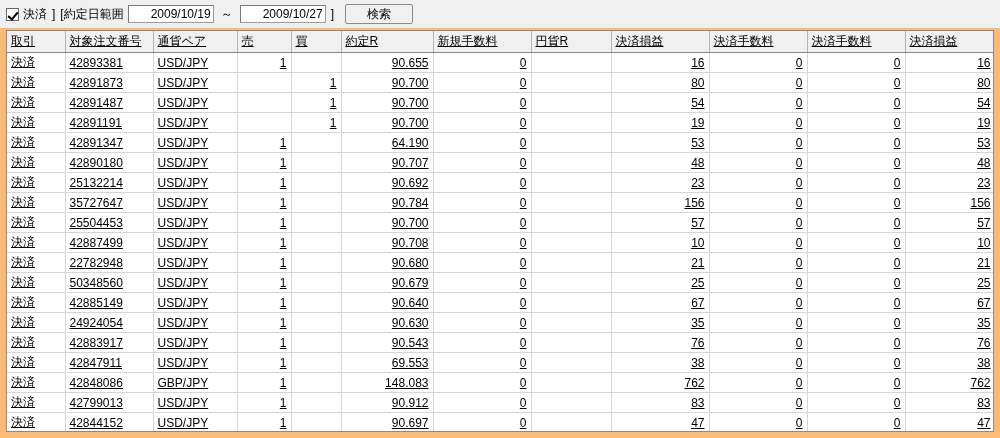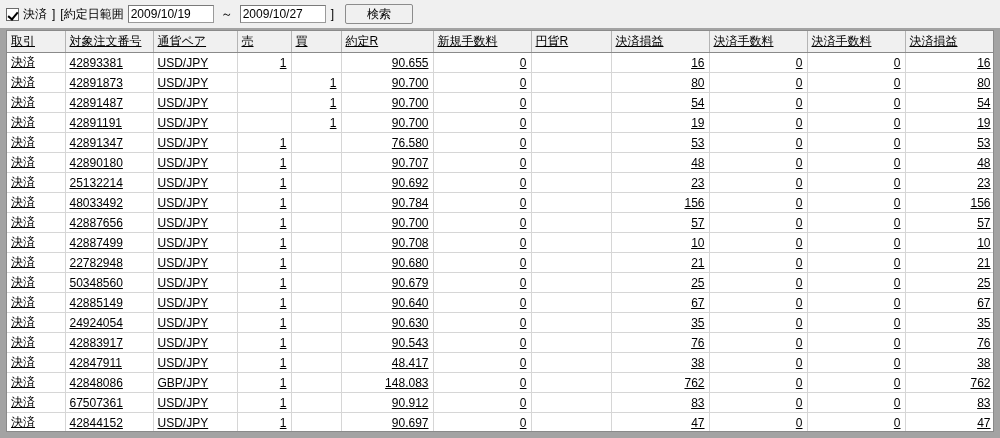--- a/index.html
+++ b/index.html
@@ -11,21 +11,21 @@
     width: 1000px;
     height: 438px;
     font-family: "Liberation Sans", sans-serif;
     font-size: 12px;
     color: #000000;
     overflow: hidden;
   }
   .app {
     width: 1000px;
     height: 438px;
-    background: #a3a3a3;
+    background: #fdba74;
     box-sizing: border-box;
     position: relative;
   }
 
   
   .toolbar {
     height: 28px;
     display: flex;
     align-items: center;
     padding: 0 6px;
@@ -66,21 +66,21 @@
   }
   .date-input {
     width: 86px;
     height: 18px;
     border: 1px solid #9a9a9a;
     border-top-color: #7a7a7a;
     border-left-color: #7a7a7a;
     background: #ffffff;
     font-family: "Liberation Sans", sans-serif;
     font-size: 12px;
-    text-align: left;
+    text-align: right;
     box-sizing: border-box;
     padding: 0 2px;
     line-height: 16px;
   }
   .tilde {
     padding: 0 3px;
     font-size: 12px;
   }
   .search-btn {
     height: 20px;
@@ -246,21 +246,21 @@
             <td class="num">0</td>
             <td class="num">0</td>
             <td class="num">19</td>
           </tr>
           <tr>
             <td class="txt">決済</td>
             <td class="txt">42891347</td>
             <td class="txt">USD/JPY</td>
             <td class="num">1</td>
             <td class="num"></td>
-            <td class="num">76.580</td>
+            <td class="num">64.190</td>
             <td class="num">0</td>
             <td class="num"></td>
             <td class="num">53</td>
             <td class="num">0</td>
             <td class="num">0</td>
             <td class="num">53</td>
           </tr>
           <tr>
             <td class="txt">決済</td>
             <td class="txt">42890180</td>
@@ -284,35 +284,35 @@
             <td class="num">90.692</td>
             <td class="num">0</td>
             <td class="num"></td>
             <td class="num">23</td>
             <td class="num">0</td>
             <td class="num">0</td>
             <td class="num">23</td>
           </tr>
           <tr>
             <td class="txt">決済</td>
-            <td class="txt">48033492</td>
+            <td class="txt">35727647</td>
             <td class="txt">USD/JPY</td>
             <td class="num">1</td>
             <td class="num"></td>
             <td class="num">90.784</td>
             <td class="num">0</td>
             <td class="num"></td>
             <td class="num">156</td>
             <td class="num">0</td>
             <td class="num">0</td>
             <td class="num">156</td>
           </tr>
           <tr>
             <td class="txt">決済</td>
-            <td class="txt">42887656</td>
+            <td class="txt">25504453</td>
             <td class="txt">USD/JPY</td>
             <td class="num">1</td>
             <td class="num"></td>
             <td class="num">90.700</td>
             <td class="num">0</td>
             <td class="num"></td>
             <td class="num">57</td>
             <td class="num">0</td>
             <td class="num">0</td>
             <td class="num">57</td>
@@ -400,21 +400,21 @@
             <td class="num">0</td>
             <td class="num">0</td>
             <td class="num">76</td>
           </tr>
           <tr>
             <td class="txt">決済</td>
             <td class="txt">42847911</td>
             <td class="txt">USD/JPY</td>
             <td class="num">1</td>
             <td class="num"></td>
-            <td class="num">48.417</td>
+            <td class="num">69.553</td>
             <td class="num">0</td>
             <td class="num"></td>
             <td class="num">38</td>
             <td class="num">0</td>
             <td class="num">0</td>
             <td class="num">38</td>
           </tr>
           <tr>
             <td class="txt">決済</td>
             <td class="txt">42848086</td>
@@ -424,21 +424,21 @@
             <td class="num">148.083</td>
             <td class="num">0</td>
             <td class="num"></td>
             <td class="num">762</td>
             <td class="num">0</td>
             <td class="num">0</td>
             <td class="num">762</td>
           </tr>
           <tr>
             <td class="txt">決済</td>
-            <td class="txt">67507361</td>
+            <td class="txt">42799013</td>
             <td class="txt">USD/JPY</td>
             <td class="num">1</td>
             <td class="num"></td>
             <td class="num">90.912</td>
             <td class="num">0</td>
             <td class="num"></td>
             <td class="num">83</td>
             <td class="num">0</td>
             <td class="num">0</td>
             <td class="num">83</td>

